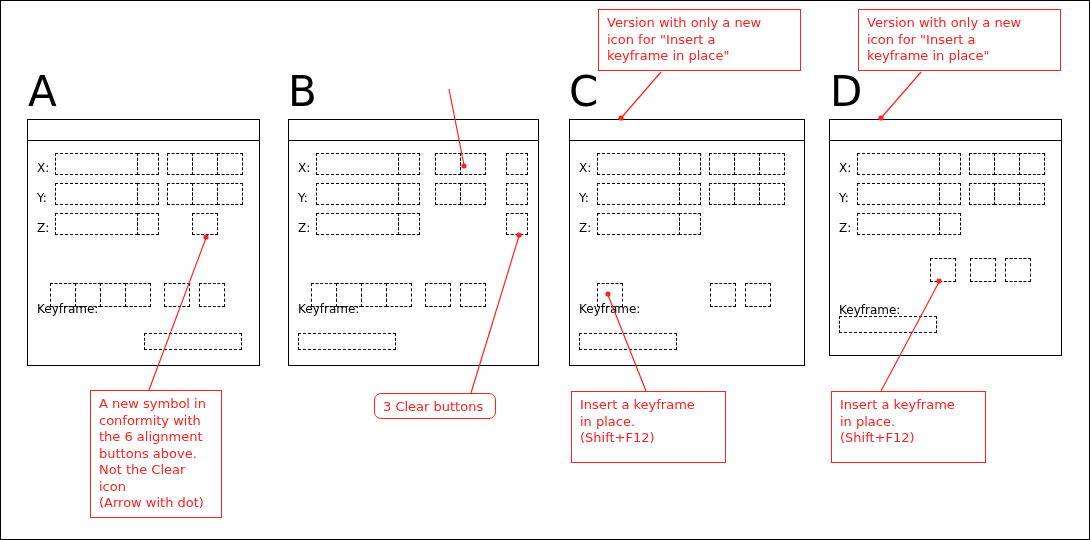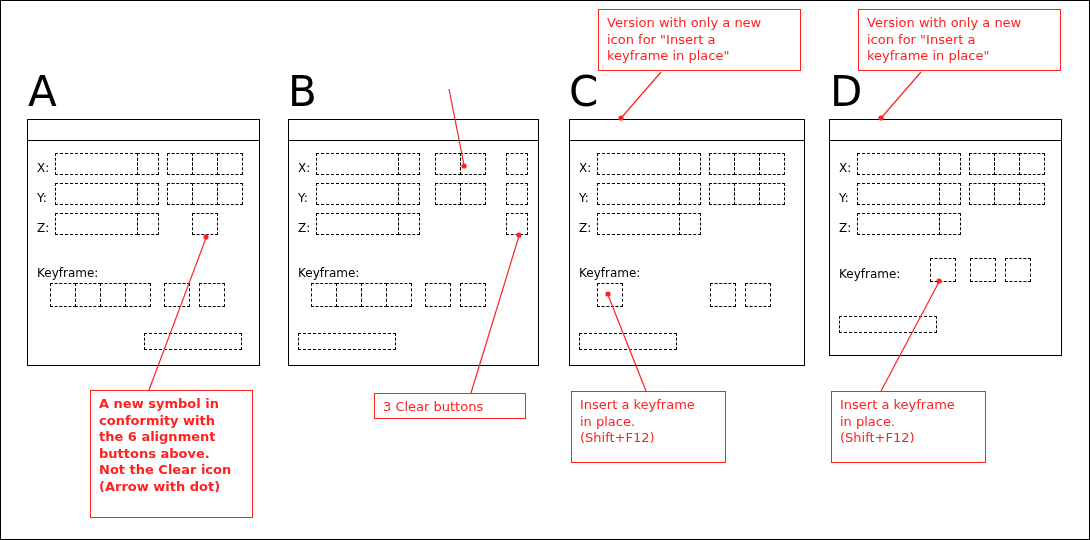--- a/index.html
+++ b/index.html
@@ -55,20 +55,21 @@
     position: absolute;
     font-size: 12px;
     line-height: 12px;
     color: #000000;
   }
   .kf-label {
     position: absolute;
     font-size: 12px;
     line-height: 12px;
     color: #000000;
+    margin-top: 36px;
   }
 
   
   .callout {
     position: absolute;
     border: 1px solid #ff2020;
     color: #ff2020;
     background: #ffffff;
     box-sizing: border-box;
     font-size: 13px;
@@ -240,32 +241,32 @@
   </svg>
 
   <div class="callout" style="left:857px; top:8px; width:203px; height:62px;">Version with only a new
 icon for "Insert a
 keyframe in place"</div>
   <svg class="leader" style="left:0; top:0;" width="1090" height="540">
     <line x1="920" y1="71" x2="881" y2="116"></line>
     <circle cx="880" cy="117" r="2.6"></circle>
   </svg>
 
-  <div class="callout" style="left:89px; top:389px; width:163px; height:128px;font-weight:bold;">A new symbol in
+  <div class="callout" style="left:89px; top:389px; width:132px; height:128px;">A new symbol in
 conformity with
 the 6 alignment
 buttons above.
 Not the Clear icon
 (Arrow with dot)</div>
   <svg class="leader" style="left:0; top:0;" width="1090" height="540">
     <line x1="205" y1="237" x2="148" y2="389"></line>
     <circle cx="205" cy="236" r="2.6"></circle>
   </svg>
 
-  <div class="callout" style="left:373px; top:392px; width:152px; height:26px; line-height:16px;">3 Clear buttons</div>
+  <div class="callout" style="left:373px; top:392px; width:122px; height:26px; line-height:16px;border-radius:7px;">3 Clear buttons</div>
   <svg class="leader" style="left:0; top:0;" width="1090" height="540">
     <line x1="518" y1="235" x2="470" y2="392"></line>
     <circle cx="518" cy="234" r="2.6"></circle>
   </svg>
 
   <div class="callout" style="left:570px; top:390px; width:155px; height:72px;">Insert a keyframe
 in place.
 (Shift+F12)</div>
   <svg class="leader" style="left:0; top:0;" width="1090" height="540">
     <line x1="607" y1="294" x2="645" y2="390"></line>

